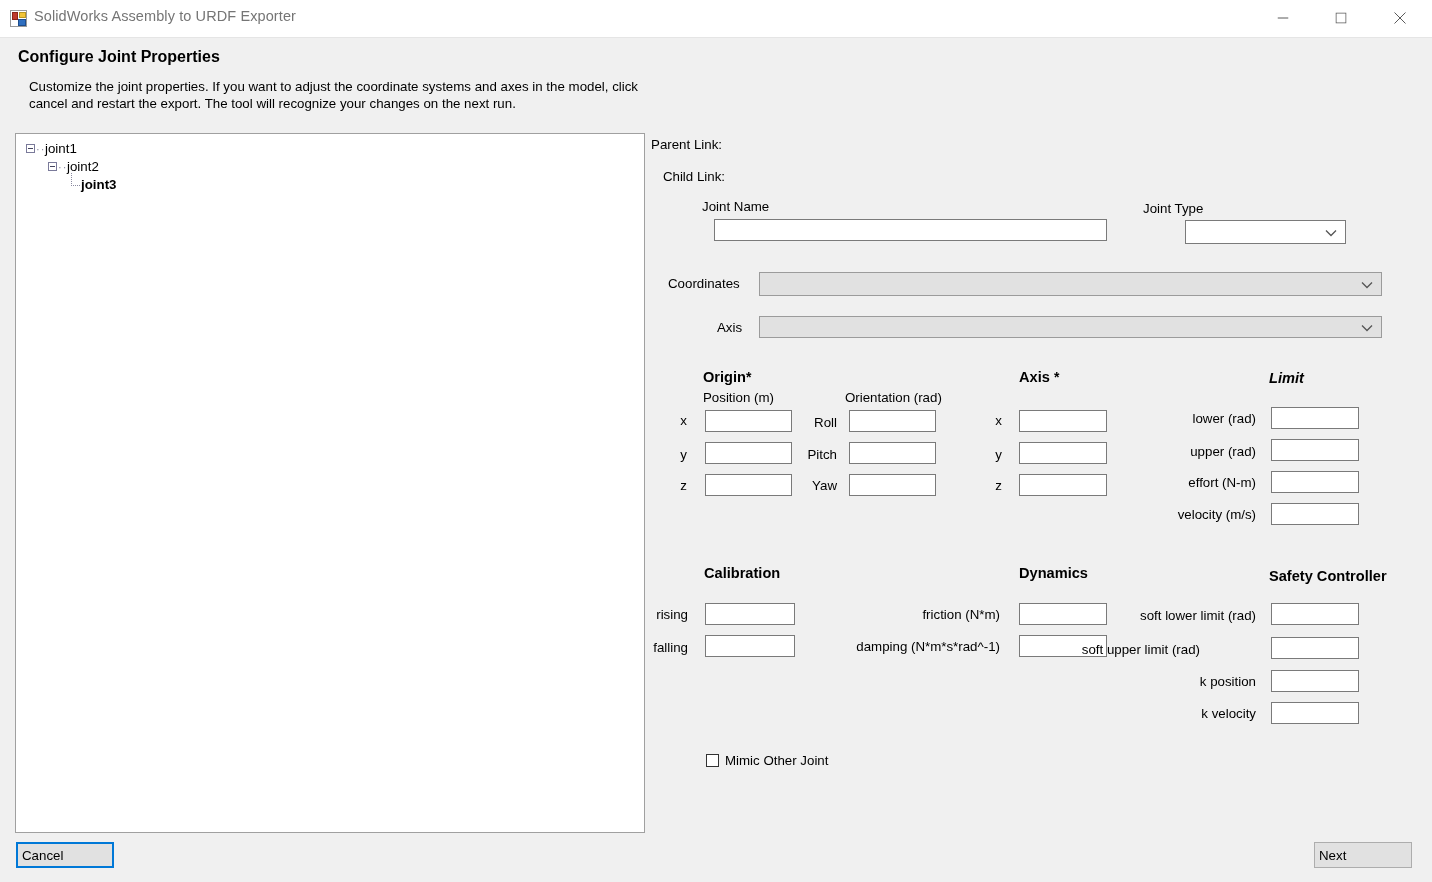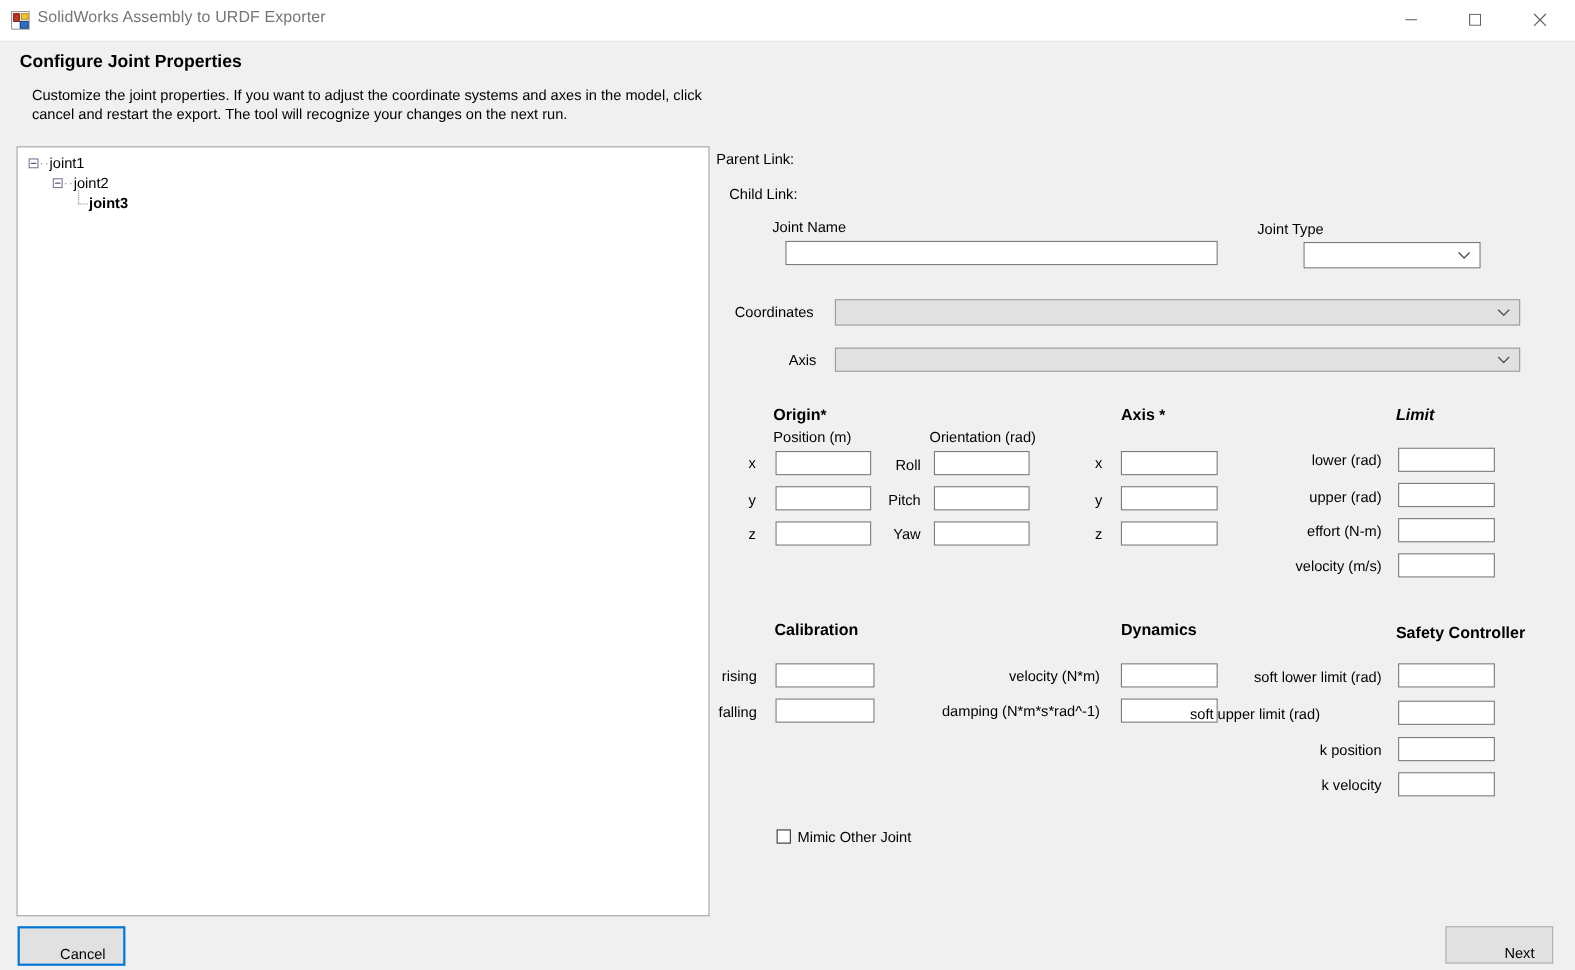--- a/index.html
+++ b/index.html
@@ -223,23 +223,23 @@
 
   
   .btn {
     position: absolute;
     background: #e1e1e1;
     border: 1px solid #adadad;
     box-sizing: border-box;
     font-family: "Liberation Sans", sans-serif;
     font-size: 13.3px;
     color: #000000;
-    text-align: right;
+    text-align: left;
     cursor: default;
-    padding: 16px;
+    padding: 4px;
   }
   #btn-cancel {
     left: 16px; top: 842px;
     width: 98px; height: 26px;
     border: 2px solid #0078d7;
     background: #e1e1e1;
   }
   #btn-next {
     left: 1314px; top: 842px;
     width: 98px; height: 26px;
@@ -374,21 +374,21 @@
   <div class="lbl right" style="left:1100px; top:507px; width:156px;">velocity (m/s)</div>
   <input class="tb" style="left: 1271px; top: 503px; width: 88px; height: 22px;" value="">
 
   <div class="sect" style="left:704px; top:565px;">Calibration</div>
   <div class="lbl right" style="left:608px; top:607px; width:80px;">rising</div>
   <input class="tb" style="left: 705px; top: 603px; width: 90px; height: 22px;" value="">
   <div class="lbl right" style="left:608px; top:640px; width:80px;">falling</div>
   <input class="tb" style="left: 705px; top: 635px; width: 90px; height: 22px;" value="">
 
   <div class="sect" style="left:1019px; top:565px;">Dynamics</div>
-  <div class="lbl right" style="left:790px; top:607px; width:210px;">velocity (N*m)</div>
+  <div class="lbl right" style="left:790px; top:607px; width:210px;">friction (N*m)</div>
   <input class="tb" style="left: 1019px; top: 603px; width: 88px; height: 22px;" value="">
   <div class="lbl right" style="left:790px; top:639px; width:210px;">damping (N*m*s*rad^-1)</div>
   <input class="tb" style="left: 1019px; top: 635px; width: 88px; height: 22px;" value="">
 
   <div class="sect" style="left:1269px; top:568px;">Safety Controller</div>
   <div class="lbl right" style="left:1100px; top:608px; width:156px;">soft lower limit (rad)</div>
   <input class="tb" style="left: 1271px; top: 603px; width: 88px; height: 22px;" value="">
   <div class="lbl right" style="left:1044px; top:642px; width:156px;">soft upper limit (rad)</div>
   <input class="tb" style="left: 1271px; top: 637px; width: 88px; height: 22px;" value="">
   <div class="lbl right" style="left:1100px; top:674px; width:156px;">k position</div>

